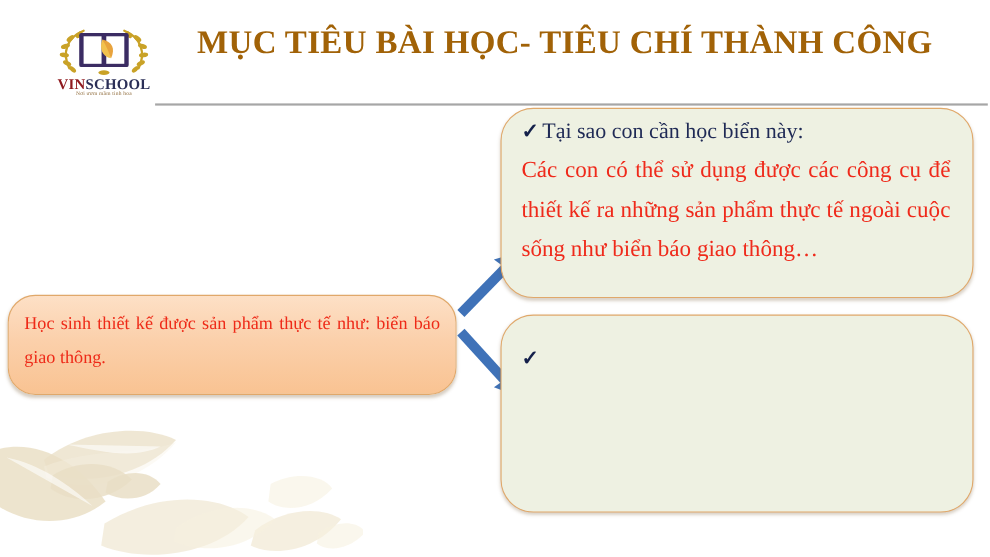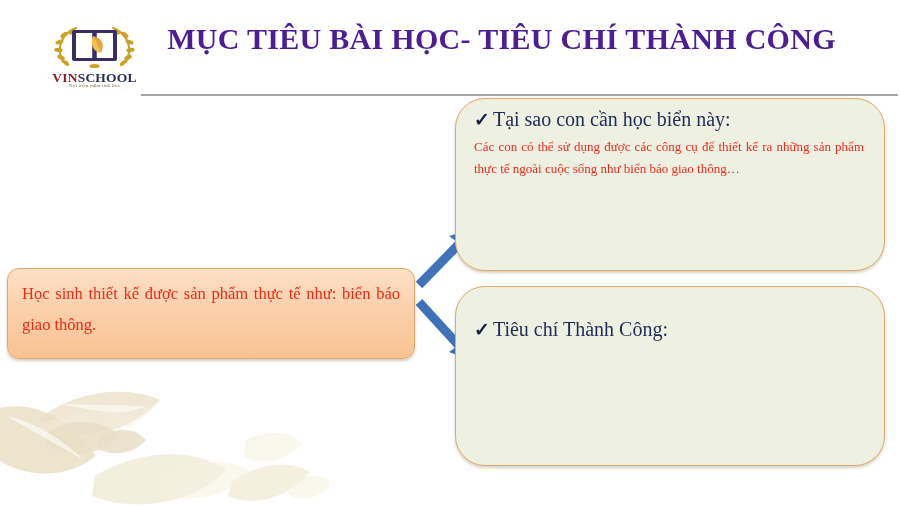--- a/index.html
+++ b/index.html
@@ -19,26 +19,26 @@
   
   .logo{position:absolute;left:47px;top:22px;width:95px;height:70px;}
   .logo-mark{position:relative;width:95px;height:48px;}
   .logo-text{position:absolute;left:0;top:47px;width:95px;text-align:center;line-height:1;}
   .logo-vin{font-family:"Liberation Serif",serif;font-weight:bold;font-size:13.5px;color:#8f1a1f;letter-spacing:.2px;}
   .logo-school{font-family:"Liberation Serif",serif;font-weight:bold;font-size:13.5px;color:#2b2f57;letter-spacing:.2px;}
   .logo-tag{position:absolute;left:0;top:61px;width:95px;text-align:center;font-size:5px;color:#8f6b3a;letter-spacing:.2px;font-family:"Liberation Serif",serif;}
 
   
   .title{
-    position:absolute;left:124px;top:22px;width:755px;
+    position:absolute;left:136px;top:22px;width:755px;
     text-align:center;
     font-family:"Liberation Serif",serif;
     font-weight:bold;
     font-size:30px;
-    color:#4c1d95;
+    color:#a16207;
     letter-spacing:.3px;
     white-space:nowrap;
   }
   .rule{
     position:absolute;left:141px;top:94px;width:757px;height:2px;
     background:#a6a6a6;
   }
 
   
   .box{
@@ -49,21 +49,21 @@
     box-shadow:0 2px 3px rgba(120,90,50,.28);
   }
   .box-green{ background:#eef1e2; }
 
   #box-why{ left:455px; top:98px; width:430px; height:173px; }
   #box-criteria{ left:455px; top:286px; width:430px; height:180px; }
 
   #box-goal{
     left:7px; top:268px; width:408px; height:91px;
     border:1.6px solid #e0a86a;
-    border-radius:12px;
+    border-radius:25px;
     background:linear-gradient(180deg,#fde0c6 0%,#fbd0ab 45%,#f9c392 100%);
     box-shadow:0 2px 3px rgba(120,90,50,.3);
   }
 
   .bx-inner{ padding:8px 20px 8px 18px; }
 
   .head-line{
     display:flex;align-items:baseline;
     color:#1f2a55;
     font-size:20px;
@@ -73,21 +73,21 @@
   }
   .check{
     color:#14204a;
     font-size:19px;
     font-weight:bold;
     margin-right:3px;
     line-height:1;
   }
   .body-text{
     color:#ef2a1b;
-    font-size:13px;
+    font-size:21px;
     line-height:1.72;
     text-align:justify;
     font-family:"Liberation Serif",serif;
   }
 
   .goal-text{
     color:#ee2a18;
     font-size:16.5px;
     line-height:1.85;
     text-align:justify;
@@ -190,18 +190,17 @@
         <span>Tại sao con cần học biển này:</span>
       </div>
       <div class="body-text">Các con có thể sử dụng được các công cụ để thiết kế ra những sản phẩm thực tế ngoài cuộc sống như biển báo giao thông…</div>
     </div>
   </div>
 
   <div class="box box-green" id="box-criteria">
     <div class="bx-inner" style="padding-top:30px;">
       <div class="head-line">
         <span class="check">✓</span>
-        <span>Tiêu chí Thành Công:</span>
       </div>
     </div>
   </div>
 
 </div>
 
 </body></html>

